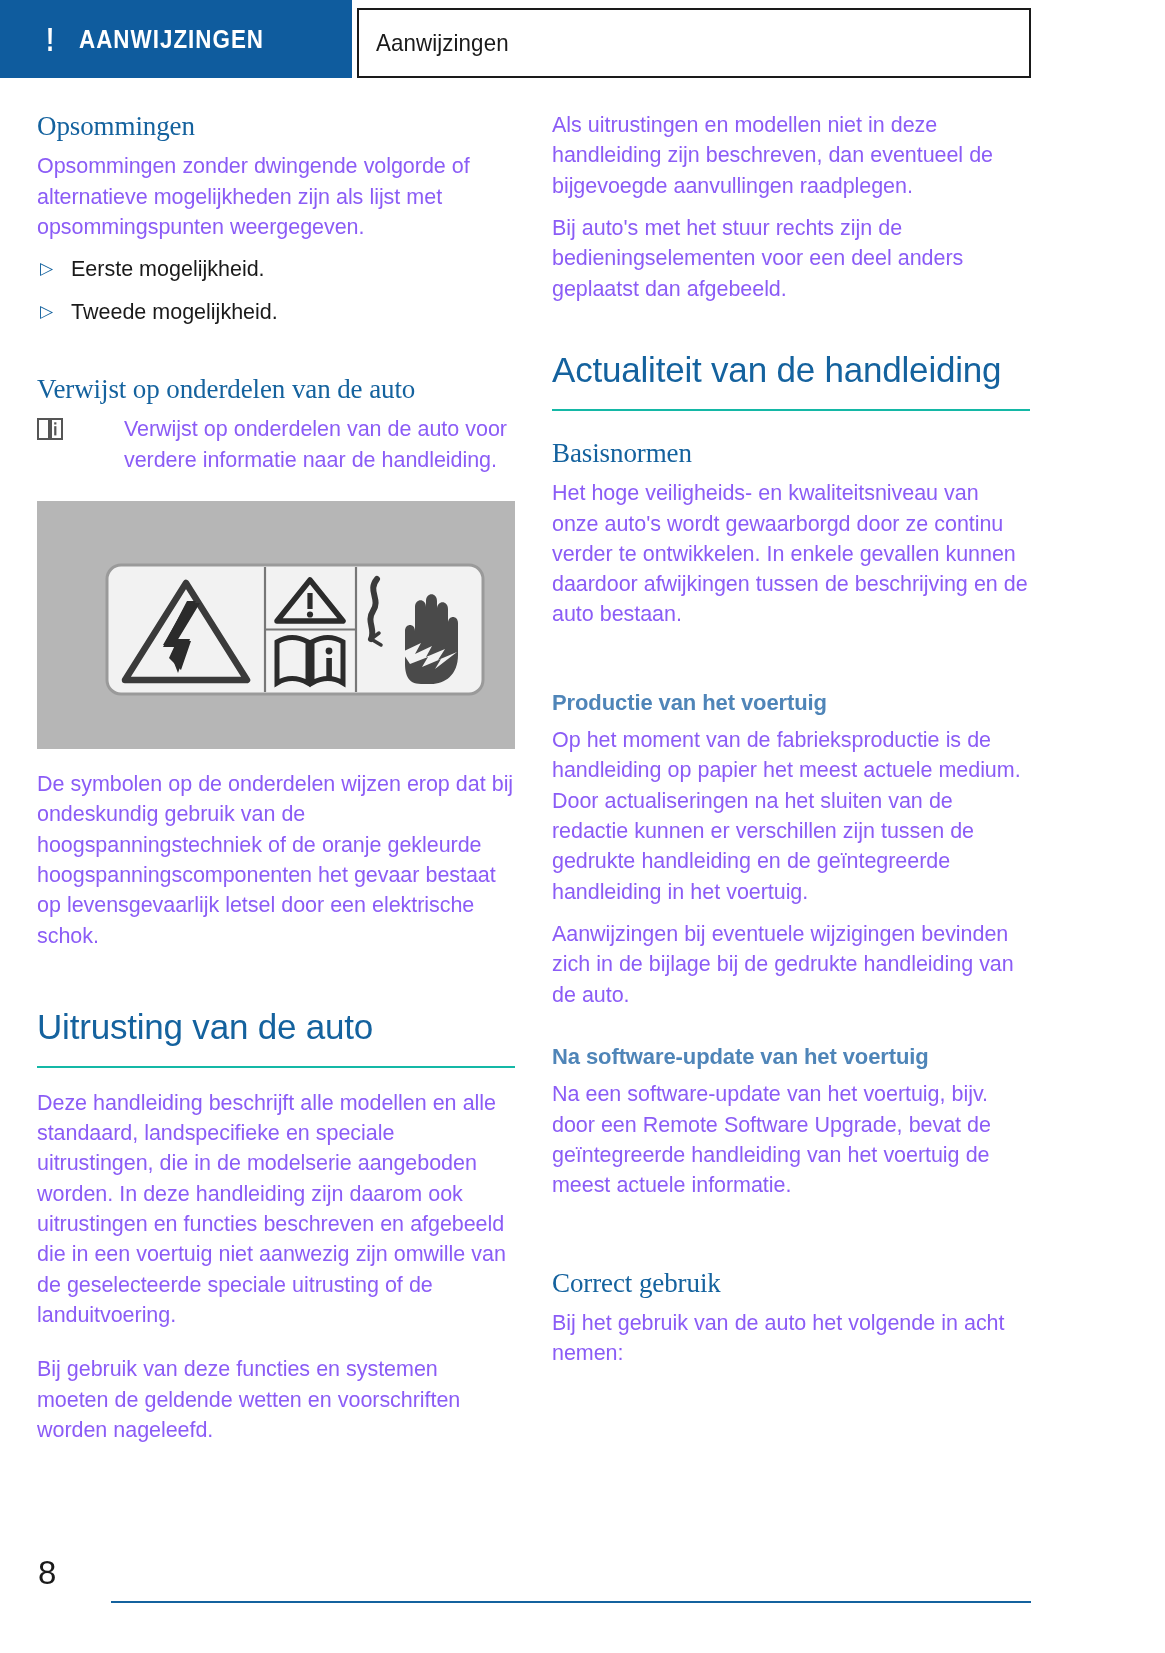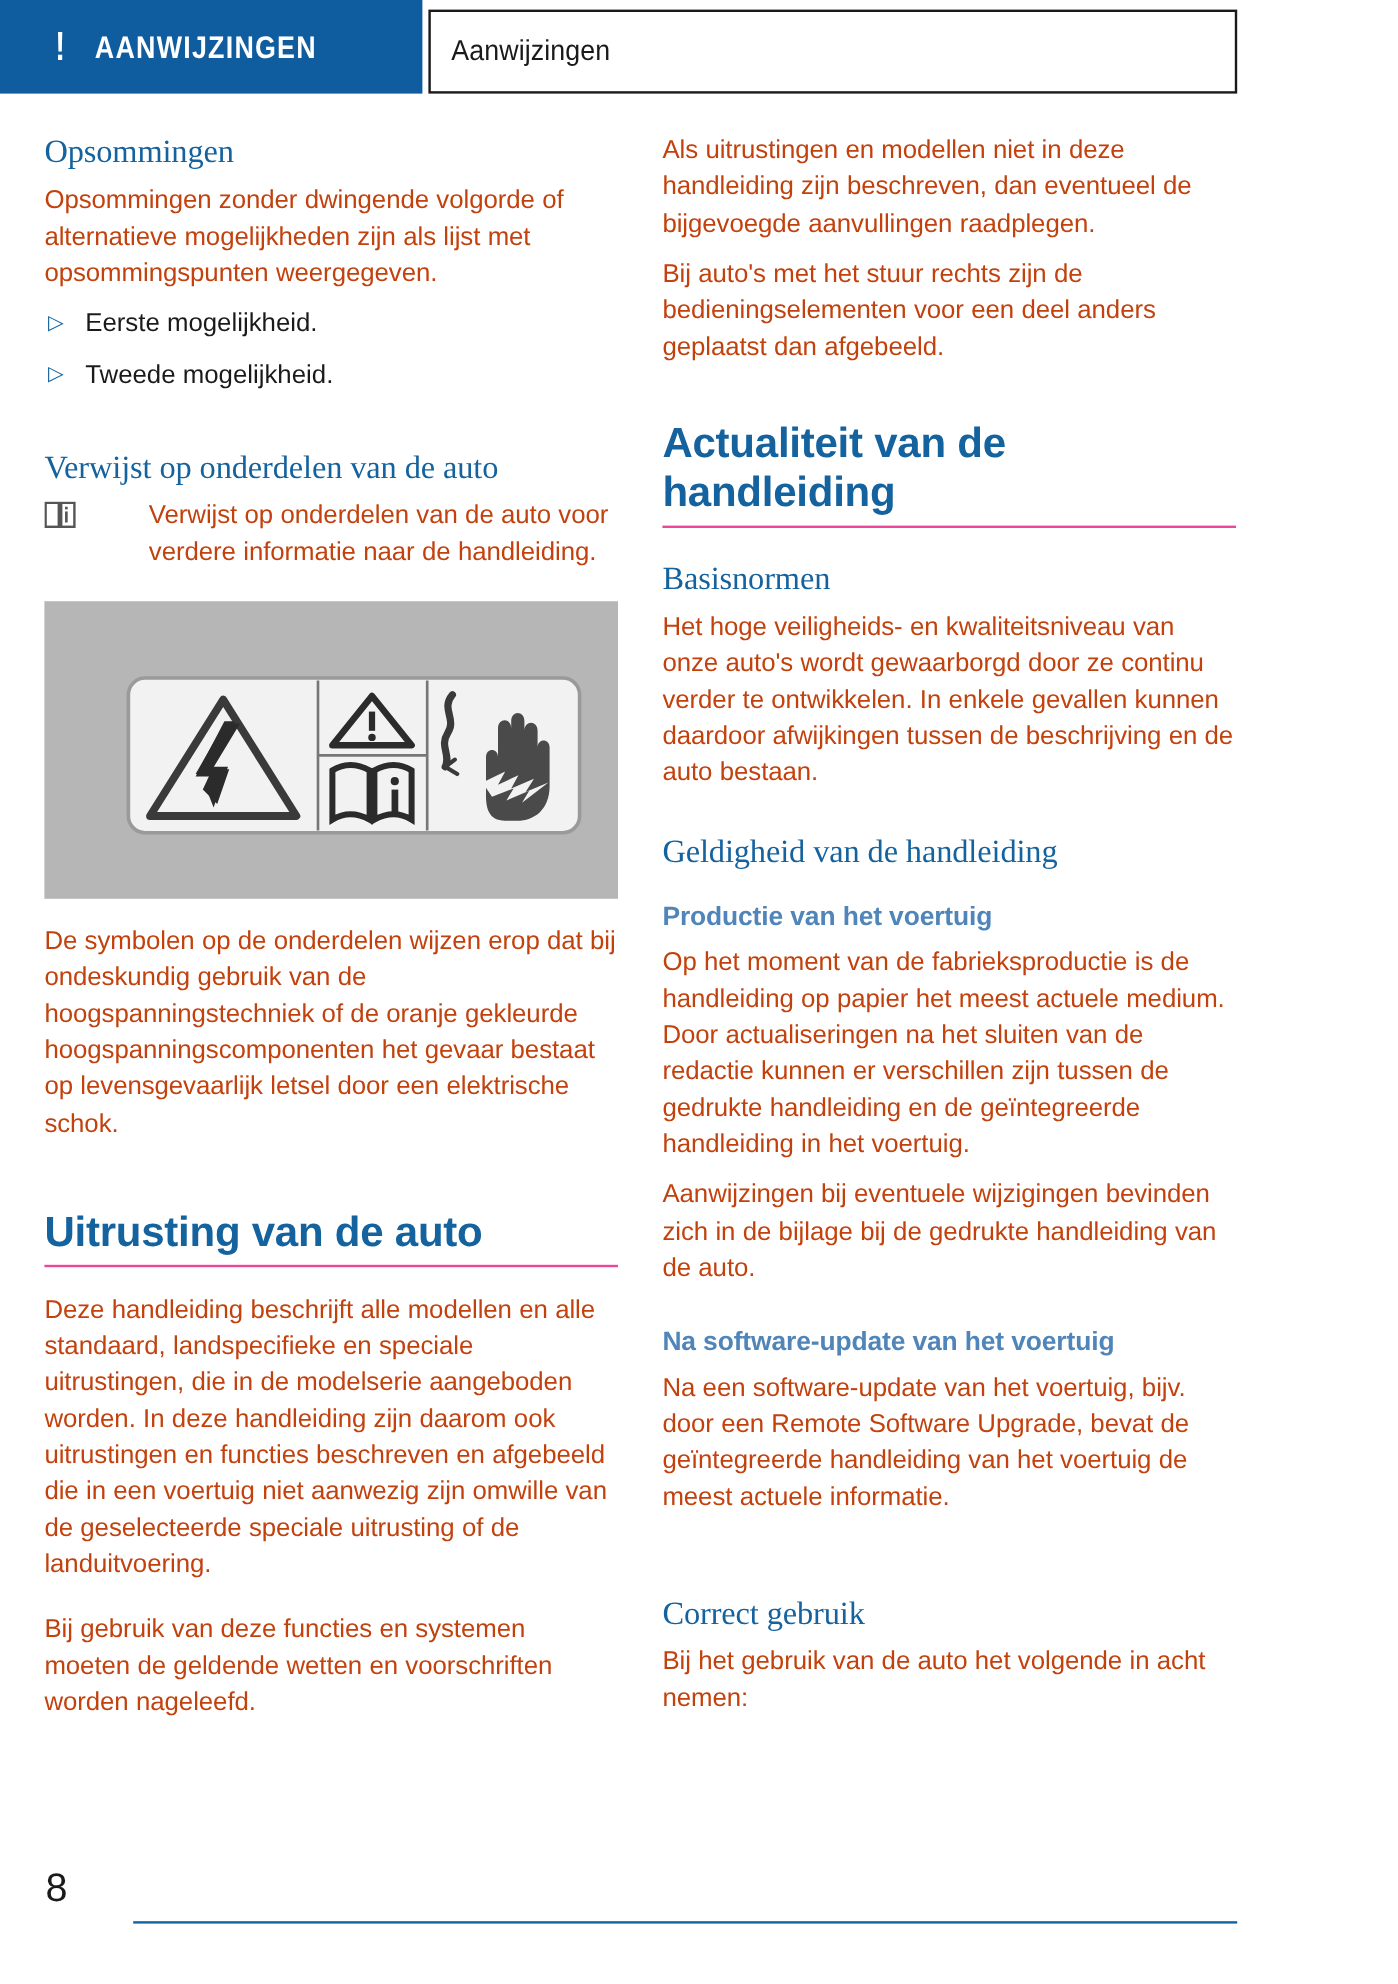--- a/index.html
+++ b/index.html
@@ -93,27 +93,27 @@
     position: absolute;
     top: 0;
     width: 478px;
   }
   .col-left  { left: 37px; }
   .col-right { left: 552px; }
 
   
   h1.sec-title {
     font-size: 35px;
-    font-weight: bold;
+    font-weight: normal;
     color: #14629e;
     margin: 0;
     line-height: 1.17;
     letter-spacing: -0.2px;
-    padding-bottom: 6px;
-    border-bottom: 2px solid #ec4899;
+    padding-bottom: 18px;
+    border-bottom: 2px solid #14b8a6;
   }
   h2.sub-title {
     font-size: 27px;
     font-weight: normal;
     color: #14629e;
     margin: 0;
     line-height: 1.2;
     letter-spacing: -0.1px;
     font-family: Liberation Serif, serif;
   }
@@ -122,21 +122,21 @@
     font-weight: bold;
     color: #4f85b8;
     margin: 0;
     line-height: 1.2;
     letter-spacing: -0.1px;
   }
   p.body-text {
     font-size: 21.5px;
     line-height: 1.41;
     margin: 0;
-    color: #c2410c;
+    color: #8b5cf6;
     letter-spacing: -0.05px;
     word-spacing: 0.2px;
   }
   .sp-9  { height: 9px; }
   .sp-12 { height: 12px; }
   .sp-20 { height: 20px; }
   .sp-26 { height: 26px; }
   .sp-34 { height: 34px; }
   .sp-46 { height: 46px; }
   .sp-56 { height: 56px; }
@@ -335,21 +335,20 @@
     <div class="sp-46"></div>
 
     <h1 class="sec-title">Actualiteit van de handleiding</h1>
 
     <div class="sp-26"></div>
     <h2 class="sub-title">Basisnormen</h2>
     <div class="sp-9"></div>
     <p class="body-text">Het hoge veiligheids- en kwaliteitsniveau van onze auto's wordt gewaarborgd door ze continu verder te ontwikkelen. In enkele gevallen kunnen daardoor afwijkingen tussen de beschrijving en de auto bestaan.</p>
 
     <div class="sp-34"></div>
-    <h2 class="sub-title">Geldigheid van de handleiding</h2>
 
     <div class="sp-26"></div>
     <h3 class="subsub-title">Productie van het voertuig</h3>
     <div class="sp-9"></div>
     <p class="body-text">Op het moment van de fabrieksproductie is de handleiding op papier het meest actuele medium. Door actualiseringen na het sluiten van de redactie kunnen er verschillen zijn tussen de gedrukte handleiding en de geïntegreerde handleiding in het voertuig.</p>
     <div class="sp-12"></div>
     <p class="body-text">Aanwijzingen bij eventuele wijzigingen bevinden zich in de bijlage bij de gedrukte handleiding van de auto.</p>
 
     <div class="sp-34"></div>
     <h3 class="subsub-title">Na software-update van het voertuig</h3>

